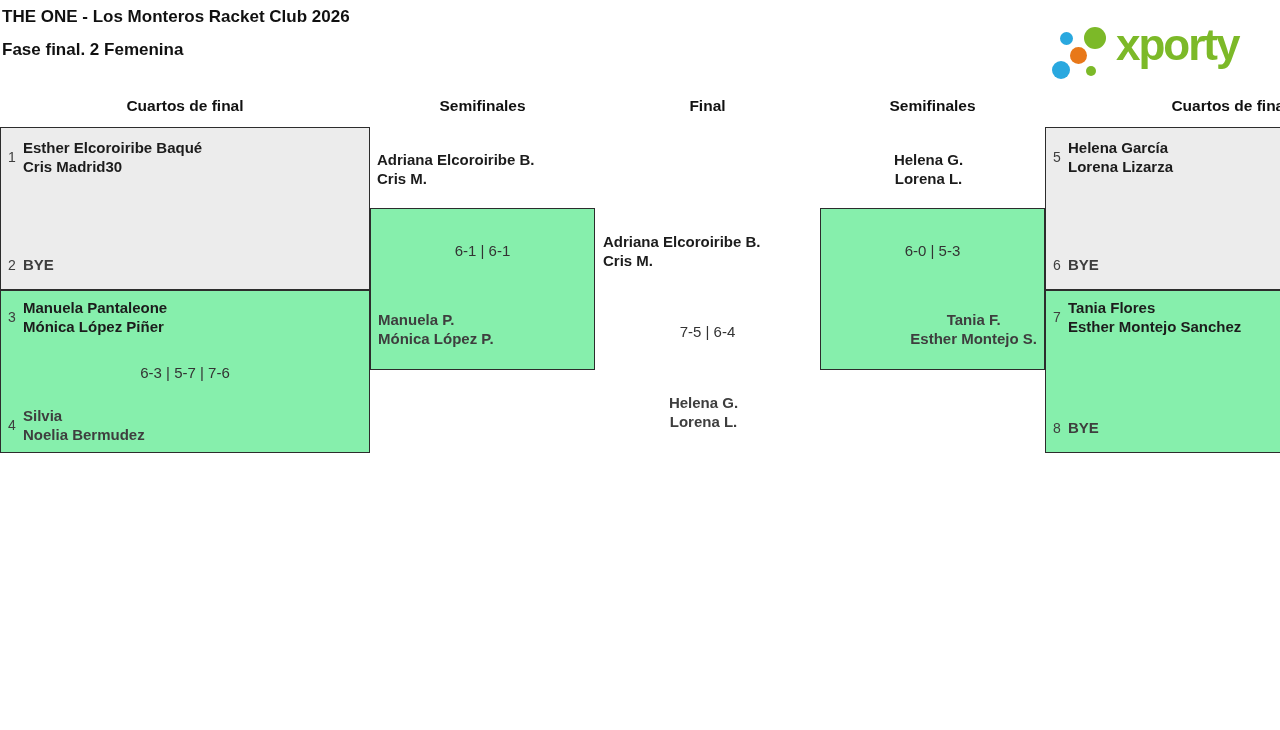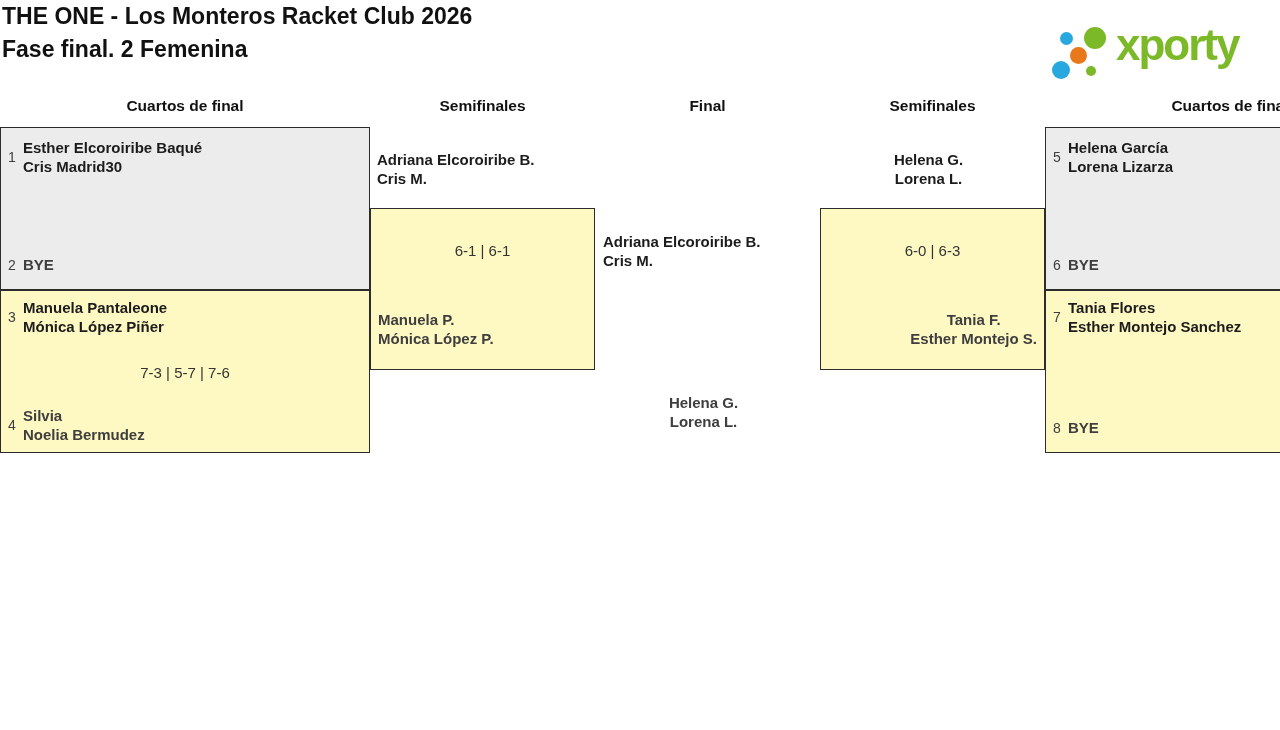--- a/index.html
+++ b/index.html
@@ -9,40 +9,40 @@
     --box-gray:#ececec;
     --border:#2c2c2c;
   }
   html,body{margin:0;padding:0;background:#fff;}
   .page{
     position:relative;width:1280px;height:730px;background:#fff;overflow:hidden;
     font-family:"Liberation Sans",sans-serif;color:#1c1c1c;
   }
   
   .title-block{position:absolute;left:2px;top:0;}
-  .title-line{font-size:23px;font-weight:700;line-height:33px;color:#111;white-space:nowrap;}
+  .title-line{font-size:17px;font-weight:700;line-height:33px;color:#111;white-space:nowrap;}
   
   .logo{position:absolute;left:1050px;top:23px;width:230px;height:62px;}
   .dot{position:absolute;border-radius:50%;}
   .dot-blue-sm{left:10px;top:9px;width:13px;height:13px;background:var(--logo-blue);}
   .dot-green-lg{left:34px;top:4px;width:22px;height:22px;background:var(--logo-green);}
   .dot-orange{left:20px;top:24px;width:17px;height:17px;background:var(--logo-orange);}
   .dot-blue-lg{left:2px;top:38px;width:18px;height:18px;background:var(--logo-blue);}
   .dot-green-sm{left:36px;top:43px;width:10px;height:10px;background:var(--logo-green);}
   .logo-text{
     position:absolute;left:66px;top:0;font-size:44px;line-height:1;font-weight:700;
     letter-spacing:-2px;color:var(--logo-green);
   }
   
   .round-header{
     position:absolute;top:97px;height:19px;font-size:15.5px;font-weight:600;
     text-align:center;color:#111;white-space:nowrap;overflow:visible;
   }
   
-  .match-box{position:absolute;box-sizing:border-box;border:1px solid var(--border);background:#fef9c3;}
+  .match-box{position:absolute;box-sizing:border-box;border:1px solid var(--border);background:#86efac;}
   .match-box.gray{background:var(--box-gray);}
   .team{position:absolute;display:flex;align-items:center;}
   .seed{width:15px;font-size:14px;color:#3e3e3e;flex:0 0 auto;}
   .names{min-width:0;}
   .name{font-size:15px;line-height:19px;white-space:nowrap;}
   .bold{font-weight:700;color:#1c1c1c;}
   .muted{font-weight:700;color:#3e3e3e;}
   .score{position:absolute;left:0;width:100%;font-size:15px;line-height:19px;color:#333;text-align:center;}
   
   .float-label{position:absolute;font-size:15px;line-height:19px;white-space:nowrap;}
@@ -90,21 +90,21 @@
   </div>
 
   <div class="match-box" style="left:0;top:290px;width:370px;height:163px;">
     <div class="team" style="left:7px;top:7px;">
       <span class="seed">3</span>
       <div class="names">
         <div class="name bold">Manuela Pantaleone</div>
         <div class="name bold">Mónica López Piñer</div>
       </div>
     </div>
-    <div class="score" style="top:72px;">7-3 | 5-7 | 7-6</div>
+    <div class="score" style="top:72px;">6-3 | 5-7 | 7-6</div>
     <div class="team" style="left:7px;bottom:8px;">
       <span class="seed">4</span>
       <div class="names">
         <div class="name muted">Silvia</div>
         <div class="name muted">Noelia Bermudez</div>
       </div>
     </div>
   </div>
 
   <div class="float-label" style="left:377px;top:150px;">
@@ -117,32 +117,33 @@
     <div class="float-label" style="left:7px;top:101px;">
       <div class="name muted">Manuela P.</div>
       <div class="name muted">Mónica López P.</div>
     </div>
   </div>
 
   <div class="float-label" style="left:603px;top:232px;">
     <div class="name bold">Adriana Elcoroiribe B.</div>
     <div class="name bold">Cris M.</div>
   </div>
+  <div class="float-label" style="left:595px;top:322px;width:225px;text-align:center;color:#333;">7-5 | 6-4</div>
   <div class="float-label align-right" style="left:595px;top:393px;width:217px;">
     <div class="name muted">Helena G.</div>
     <div class="name muted">Lorena L.</div>
   </div>
 
   <div class="float-label align-right" style="left:820px;top:150px;width:217px;">
     <div class="name bold">Helena G.</div>
     <div class="name bold">Lorena L.</div>
   </div>
 
   <div class="match-box" style="left:820px;top:208px;width:225px;height:162px;">
-    <div class="score" style="top:32px;">6-0 | 6-3</div>
+    <div class="score" style="top:32px;">6-0 | 5-3</div>
     <div class="float-label align-right" style="right:7px;top:101px;">
       <div class="name muted">Tania F.</div>
       <div class="name muted">Esther Montejo S.</div>
     </div>
   </div>
 
   <div class="match-box gray" style="left:1045px;top:127px;width:370px;height:163px;">
     <div class="team" style="left:7px;top:10px;">
       <span class="seed">5</span>
       <div class="names">

